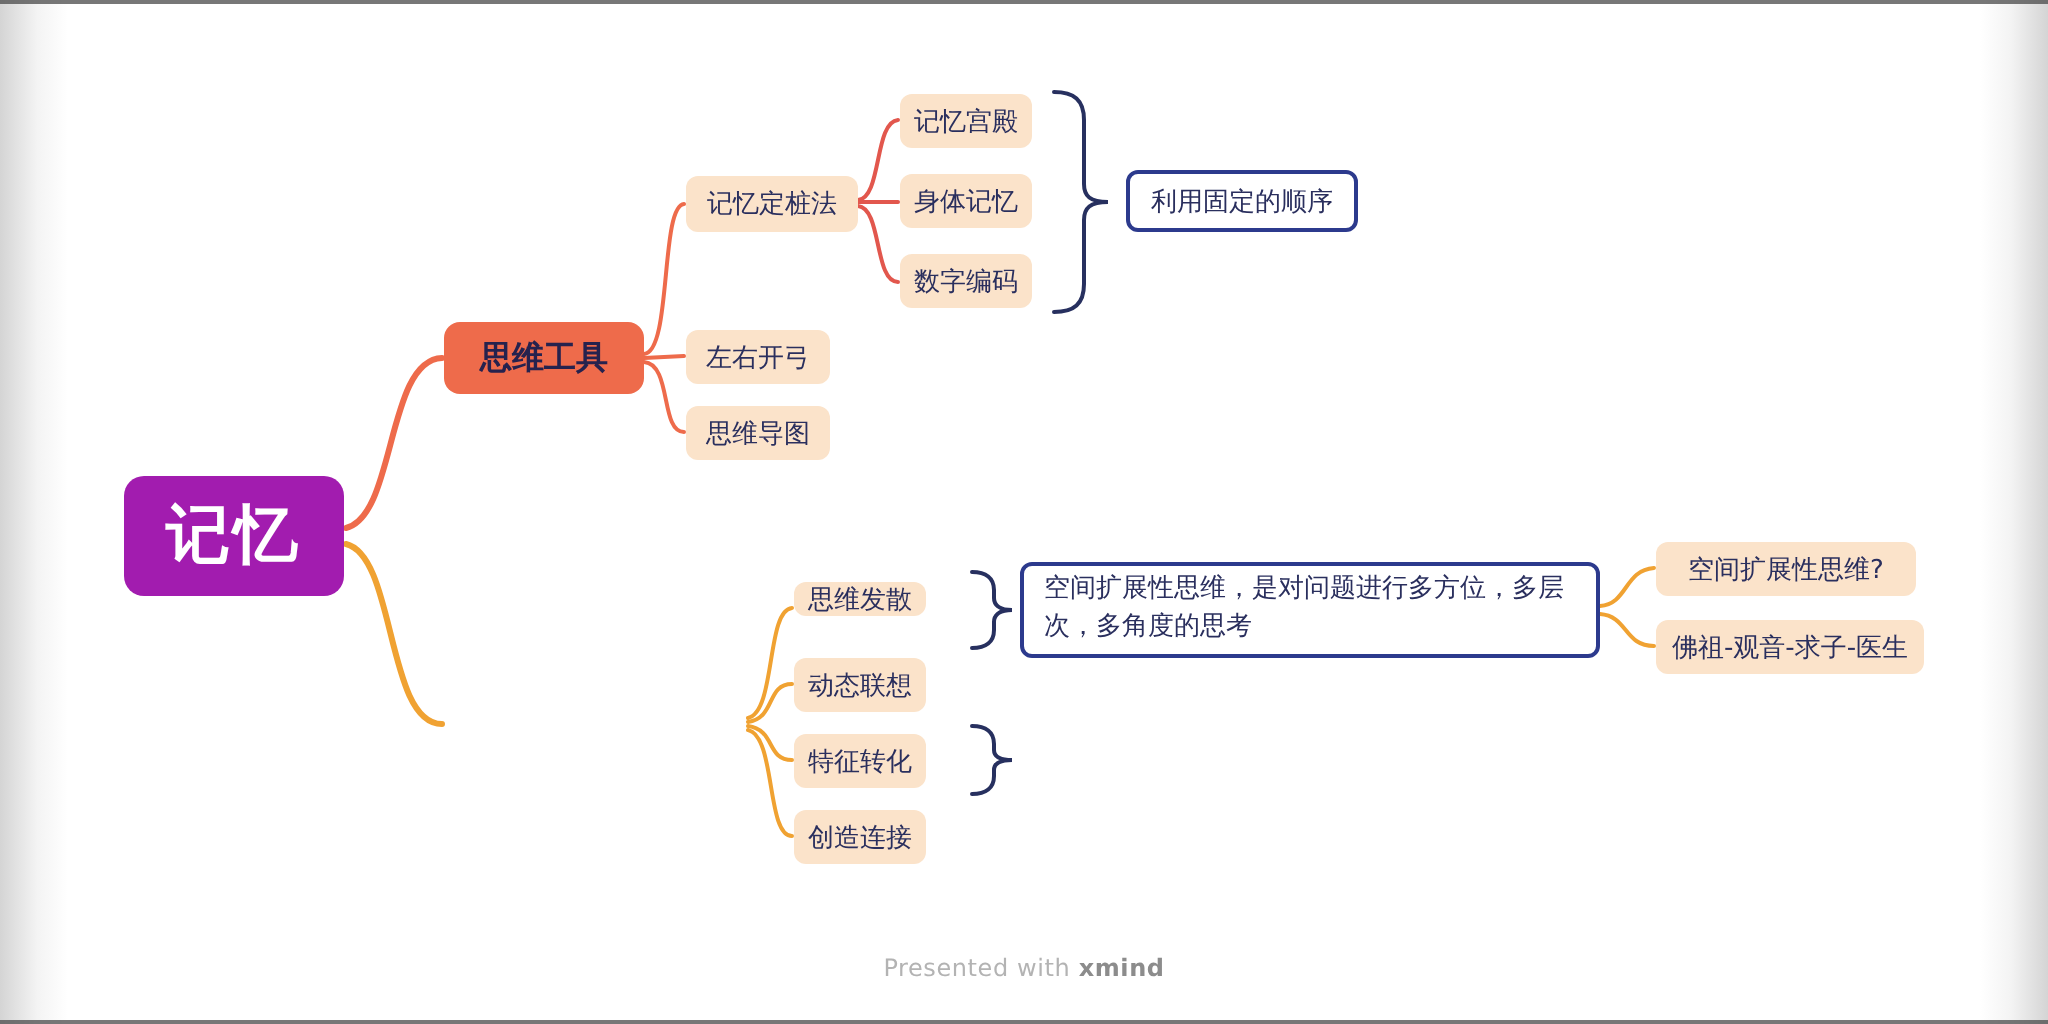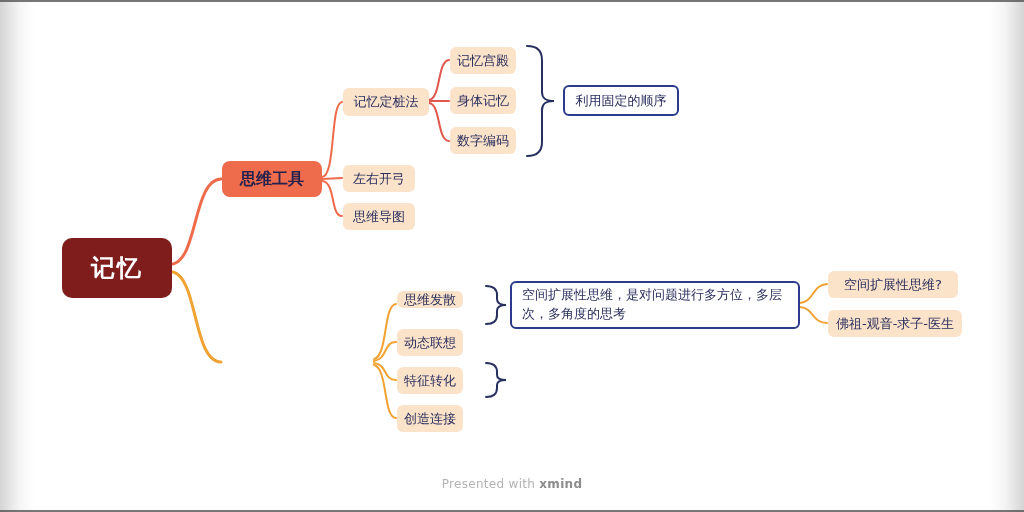--- a/index.html
+++ b/index.html
@@ -7,21 +7,21 @@
     position:relative; width:1024px; height:512px; background:#ffffff;
     overflow:hidden; font-family:"DejaVu Sans","Liberation Sans",sans-serif;
   }
   svg.wires { position:absolute; left:0; top:0; pointer-events:none; }
   .node {
     position:absolute; box-sizing:border-box; display:flex; align-items:center;
     justify-content:center; border-radius:6px; color:#2a2f5e; font-size:13px;
     white-space:nowrap; cursor:default;
   }
   .root {
-    background:#7f1d1d; color:#ffffff; font-size:24px; font-weight:bold;
+    background:#a21caf; color:#ffffff; font-size:32px; font-weight:bold;
     border-radius:10px; letter-spacing:2px;
   }
   .branch { font-weight:bold; font-size:16px; border-radius:8px; color:#26224e; }
   .b1 { background:#ee6b4b; }
   .b2 { background:#f0a232; }
   .leaf { background:#fbe3ca; }
   .callout { background:#ffffff; border:2px solid #2c3a8d; }
   .callout.multiline {
     white-space:normal; justify-content:flex-start; text-align:left;
     padding:4px 10px; line-height:1.45;

